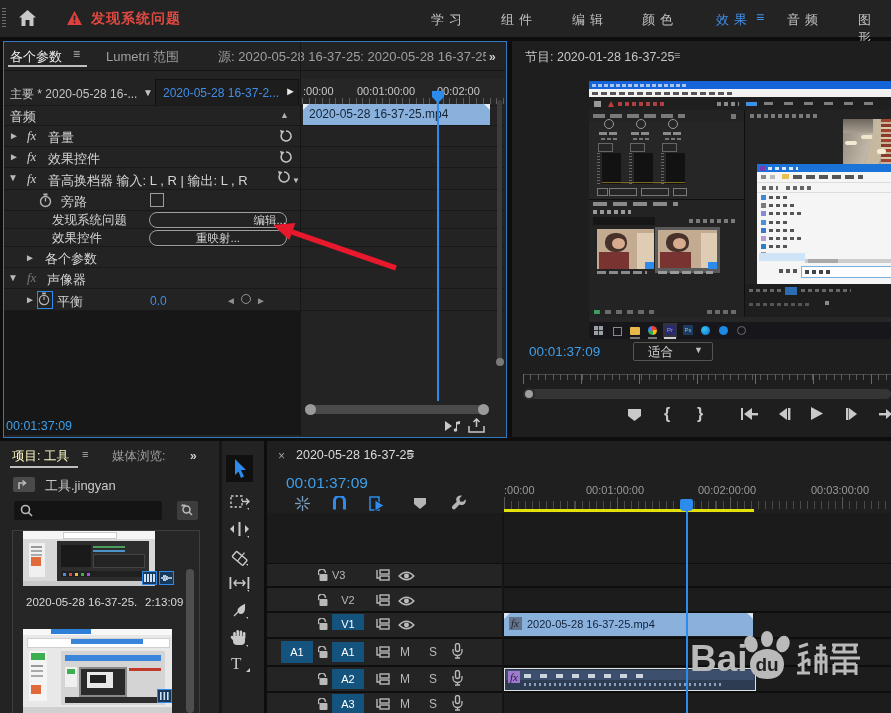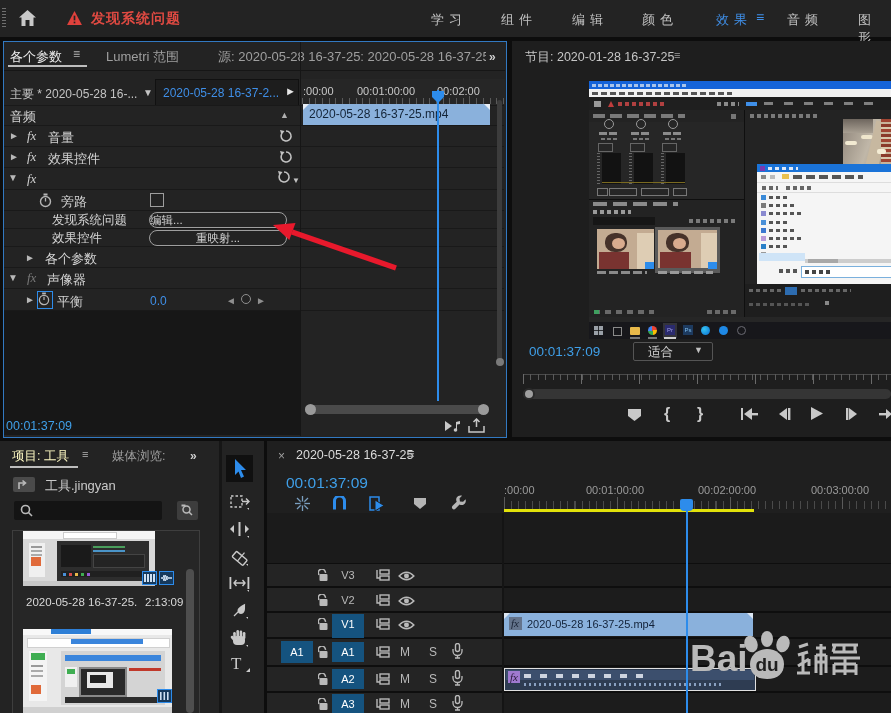--- a/index.html
+++ b/index.html
@@ -59,20 +59,21 @@
 <div class="a" style="left:280px;top:110px;font-size:9px;color:#b0b0b0">▲</div>
 
 <div class="a" style="left:9px;top:130px;font-size:10px;color:#b8b8b8">►</div>
 <div class="a" style="left:27px;top:128px;font-size:13px;font-style:italic;color:#d0d0d0;font-family:'Liberation Serif',serif">fx</div>
 <div class="a" style="left:48px;top:129px;font-size:13px;color:#d4d4d4">音量</div>
 <div class="a" style="left:9px;top:151px;font-size:10px;color:#b8b8b8">►</div>
 <div class="a" style="left:27px;top:149px;font-size:13px;font-style:italic;color:#d0d0d0;font-family:'Liberation Serif',serif">fx</div>
 <div class="a" style="left:48px;top:150px;font-size:13px;color:#d4d4d4">效果控件</div>
 <div class="a" style="left:8px;top:172px;font-size:10px;color:#b8b8b8">▼</div>
 <div class="a" style="left:27px;top:171px;font-size:13px;font-style:italic;color:#d0d0d0;font-family:'Liberation Serif',serif">fx</div>
+<div class="a" style="left:48px;top:172px;font-size:13px;color:#d4d4d4">音高换档器 输入: L , R | 输出: L , R</div>
 
 <svg class="a" style="left:279px;top:129px" width="14" height="14" viewBox="0 0 14 14">
       <path d="M7 2 A5 5 0 1 1 2.5 5" fill="none" stroke="#c2c2c2" stroke-width="1.6"></path>
       <path d="M1 1 L5.5 2 L2.5 6 Z" fill="#c2c2c2"></path>
     </svg>
 <svg class="a" style="left:279px;top:150px" width="14" height="14" viewBox="0 0 14 14">
       <path d="M7 2 A5 5 0 1 1 2.5 5" fill="none" stroke="#c2c2c2" stroke-width="1.6"></path>
       <path d="M1 1 L5.5 2 L2.5 6 Z" fill="#c2c2c2"></path>
     </svg>
 <svg class="a" style="left:277px;top:170px" width="14" height="14" viewBox="0 0 14 14">
@@ -83,21 +84,21 @@
 
 <svg class="a" style="left:39px;top:193px" width="13" height="15" viewBox="0 0 13 15">
       <circle cx="6.5" cy="8.5" r="5" fill="none" stroke="#b5b5b5" stroke-width="1.4"></circle>
       <rect x="4.5" y="0.5" width="4" height="2" fill="#b5b5b5"></rect>
       <line x1="6.5" y1="8.5" x2="6.5" y2="5" stroke="#b5b5b5" stroke-width="1.3"></line>
     </svg>
 <div class="a" style="left:61px;top:193px;font-size:13px;color:#d4d4d4">旁路</div>
 <div class="a" style="left:150px;top:193px;width:12px;height:12px;border:1.5px solid #9e9e9e"></div>
 
 <div class="a" style="left:52px;top:212px;font-size:12.5px;color:#d4d4d4">发现系统问题</div>
-<div class="a" style="left:149px;top:212px;width:136px;height:14px;border:1.5px solid #9e9e9e;border-radius:8px;text-align:left;font-size:11.5px;color:#d4d4d4;line-height:14px">编辑...</div>
+<div class="a" style="left:149px;top:212px;width:136px;height:14px;border:1.5px solid #9e9e9e;border-radius:8px;text-align:right;font-size:11.5px;color:#d4d4d4;line-height:14px">编辑...</div>
 <div class="a" style="left:52px;top:230px;font-size:12.5px;color:#d4d4d4">效果控件</div>
 <div class="a" style="left:149px;top:230px;width:136px;height:14px;border:1.5px solid #9e9e9e;border-radius:8px;text-align:center;font-size:11.5px;color:#d4d4d4;line-height:14px">重映射...</div>
 <div class="a" style="left:25px;top:252px;font-size:10px;color:#b8b8b8">►</div>
 <div class="a" style="left:45px;top:250px;font-size:13px;color:#d4d4d4">各个参数</div>
 <div class="a" style="left:8px;top:272px;font-size:10px;color:#b8b8b8">▼</div>
 <div class="a" style="left:27px;top:270px;font-size:13px;font-style:italic;color:#787878;font-family:'Liberation Serif',serif">fx</div>
 <div class="a" style="left:47px;top:271px;font-size:13px;color:#d4d4d4">声像器</div>
 <div class="a" style="left:25px;top:294px;font-size:10px;color:#b8b8b8">►</div>
 <div class="a" style="left:37px;top:291px;width:14px;height:16px;border:1px solid #2d8ceb"></div>
 <svg class="a" style="left:38px;top:292px" width="12" height="14" viewBox="0 0 13 15">
@@ -509,21 +510,21 @@
 <div class="a" style="left:267px;top:611px;width:624px;height:2px;background:#0e0e0e"></div>
 <div class="a" style="left:267px;top:637px;width:624px;height:2px;background:#0e0e0e"></div>
 <div class="a" style="left:267px;top:665px;width:624px;height:2px;background:#0e0e0e"></div>
 <div class="a" style="left:267px;top:691px;width:624px;height:2px;background:#0e0e0e"></div>
 <div class="a" style="left:502px;top:513px;width:2px;height:200px;background:#141414"></div>
 
 <svg class="a" style="left:318px;top:569px" width="11" height="13" viewBox="0 0 11 13">
       <path d="M2 5 L2 3.5 A3.5 3.5 0 0 1 9 3.5 L9 5" fill="none" stroke="#b9b9b9" stroke-width="1.5" transform="translate(-1.5 0) rotate(-18 5.5 4)"></path>
       <rect x="1.5" y="5" width="8" height="7" rx="1" fill="#b9b9b9"></rect>
     </svg>
-<div class="a" style="left:332px;top:565px;width:32px;height:20px;background:transparent;color:#b9b9b9;font-size:11px;text-align:center;line-height:20px">V3</div>
+<div class="a" style="left:332px;top:565px;width:32px;height:20px;background:transparent;color:#b9b9b9;font-size:11px;line-height:20px">V3</div>
 <svg class="a" style="left:375px;top:569px" width="15" height="12" viewBox="0 0 15 12">
       <g fill="none" stroke="#b9b9b9" stroke-width="1.4">
         <rect x="5" y="1" width="9" height="4"></rect>
         <rect x="5" y="7" width="9" height="4"></rect>
         <path d="M2 1 L2 9 L5 9"></path>
       </g>
     </svg>
 <svg class="a" style="left:398px;top:570px" width="17" height="12" viewBox="0 0 15 10">
       <path d="M1 5 Q7.5 -1.5 14 5 Q7.5 11.5 1 5 Z" fill="none" stroke="#b9b9b9" stroke-width="1.3"></path>
       <circle cx="7.5" cy="5" r="2.2" fill="#b9b9b9"></circle>
@@ -541,21 +542,21 @@
       </g>
     </svg>
 <svg class="a" style="left:398px;top:595px" width="17" height="12" viewBox="0 0 15 10">
       <path d="M1 5 Q7.5 -1.5 14 5 Q7.5 11.5 1 5 Z" fill="none" stroke="#b9b9b9" stroke-width="1.3"></path>
       <circle cx="7.5" cy="5" r="2.2" fill="#b9b9b9"></circle>
     </svg>
 <svg class="a" style="left:318px;top:618px" width="11" height="13" viewBox="0 0 11 13">
       <path d="M2 5 L2 3.5 A3.5 3.5 0 0 1 9 3.5 L9 5" fill="none" stroke="#b9b9b9" stroke-width="1.5" transform="translate(-1.5 0) rotate(-18 5.5 4)"></path>
       <rect x="1.5" y="5" width="8" height="7" rx="1" fill="#b9b9b9"></rect>
     </svg>
-<div class="a" style="left:332px;top:614px;width:32px;height:24px;background:#15537f;color:#ffffff;font-size:11px;text-align:center;line-height:20px">V1</div>
+<div class="a" style="left:332px;top:614px;width:32px;height:16px;background:#15537f;color:#ffffff;font-size:11px;text-align:center;line-height:20px">V1</div>
 <svg class="a" style="left:375px;top:618px" width="15" height="12" viewBox="0 0 15 12">
       <g fill="none" stroke="#b9b9b9" stroke-width="1.4">
         <rect x="5" y="1" width="9" height="4"></rect>
         <rect x="5" y="7" width="9" height="4"></rect>
         <path d="M2 1 L2 9 L5 9"></path>
       </g>
     </svg>
 <svg class="a" style="left:398px;top:619px" width="17" height="12" viewBox="0 0 15 10">
       <path d="M1 5 Q7.5 -1.5 14 5 Q7.5 11.5 1 5 Z" fill="none" stroke="#b9b9b9" stroke-width="1.3"></path>
       <circle cx="7.5" cy="5" r="2.2" fill="#b9b9b9"></circle>

